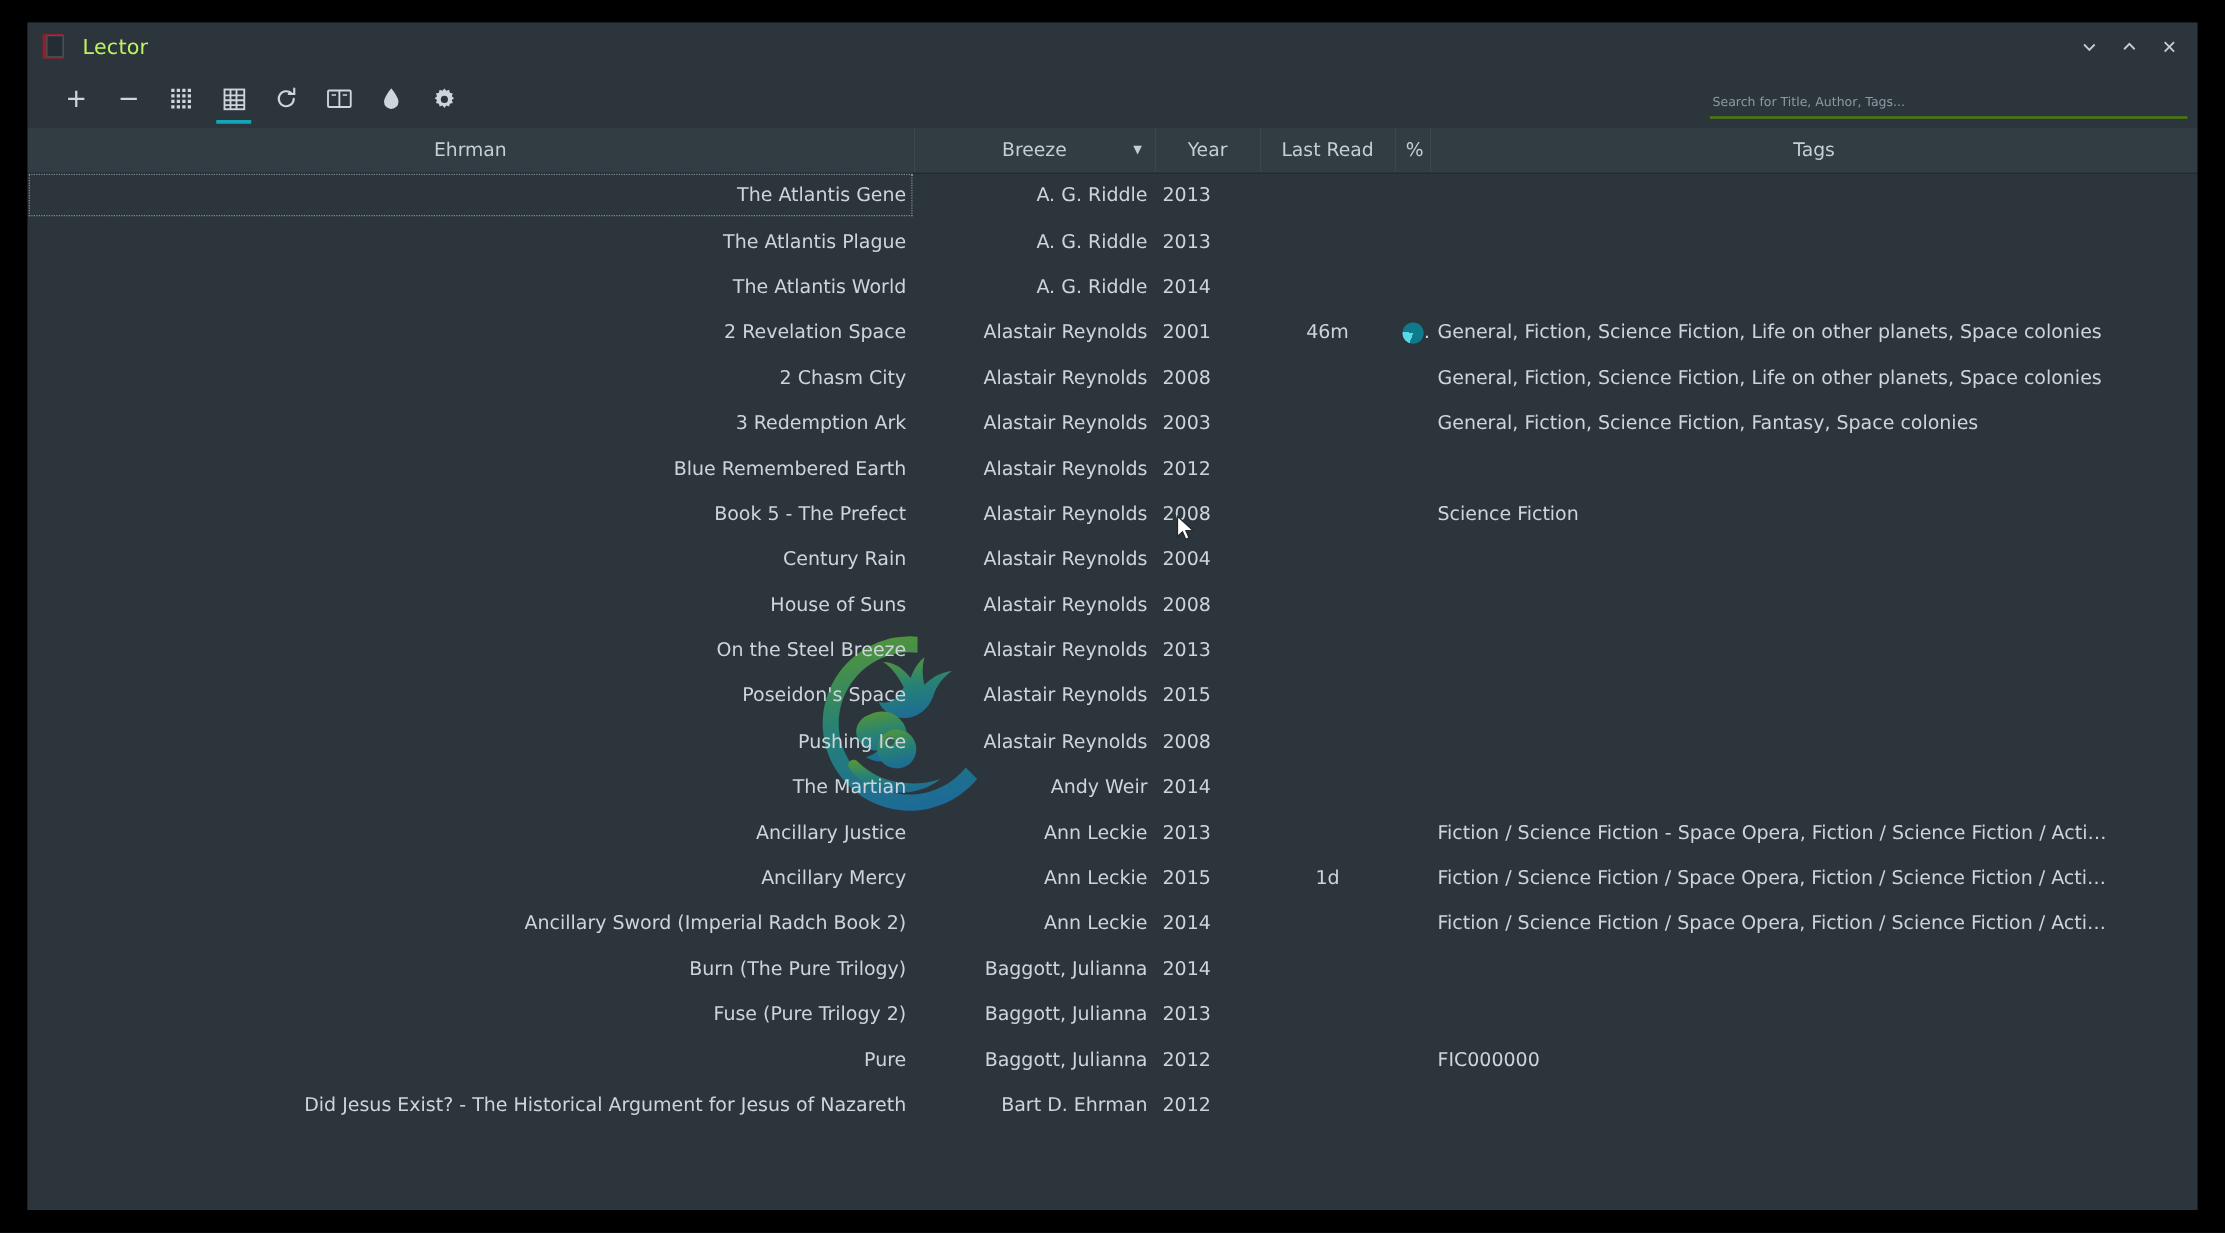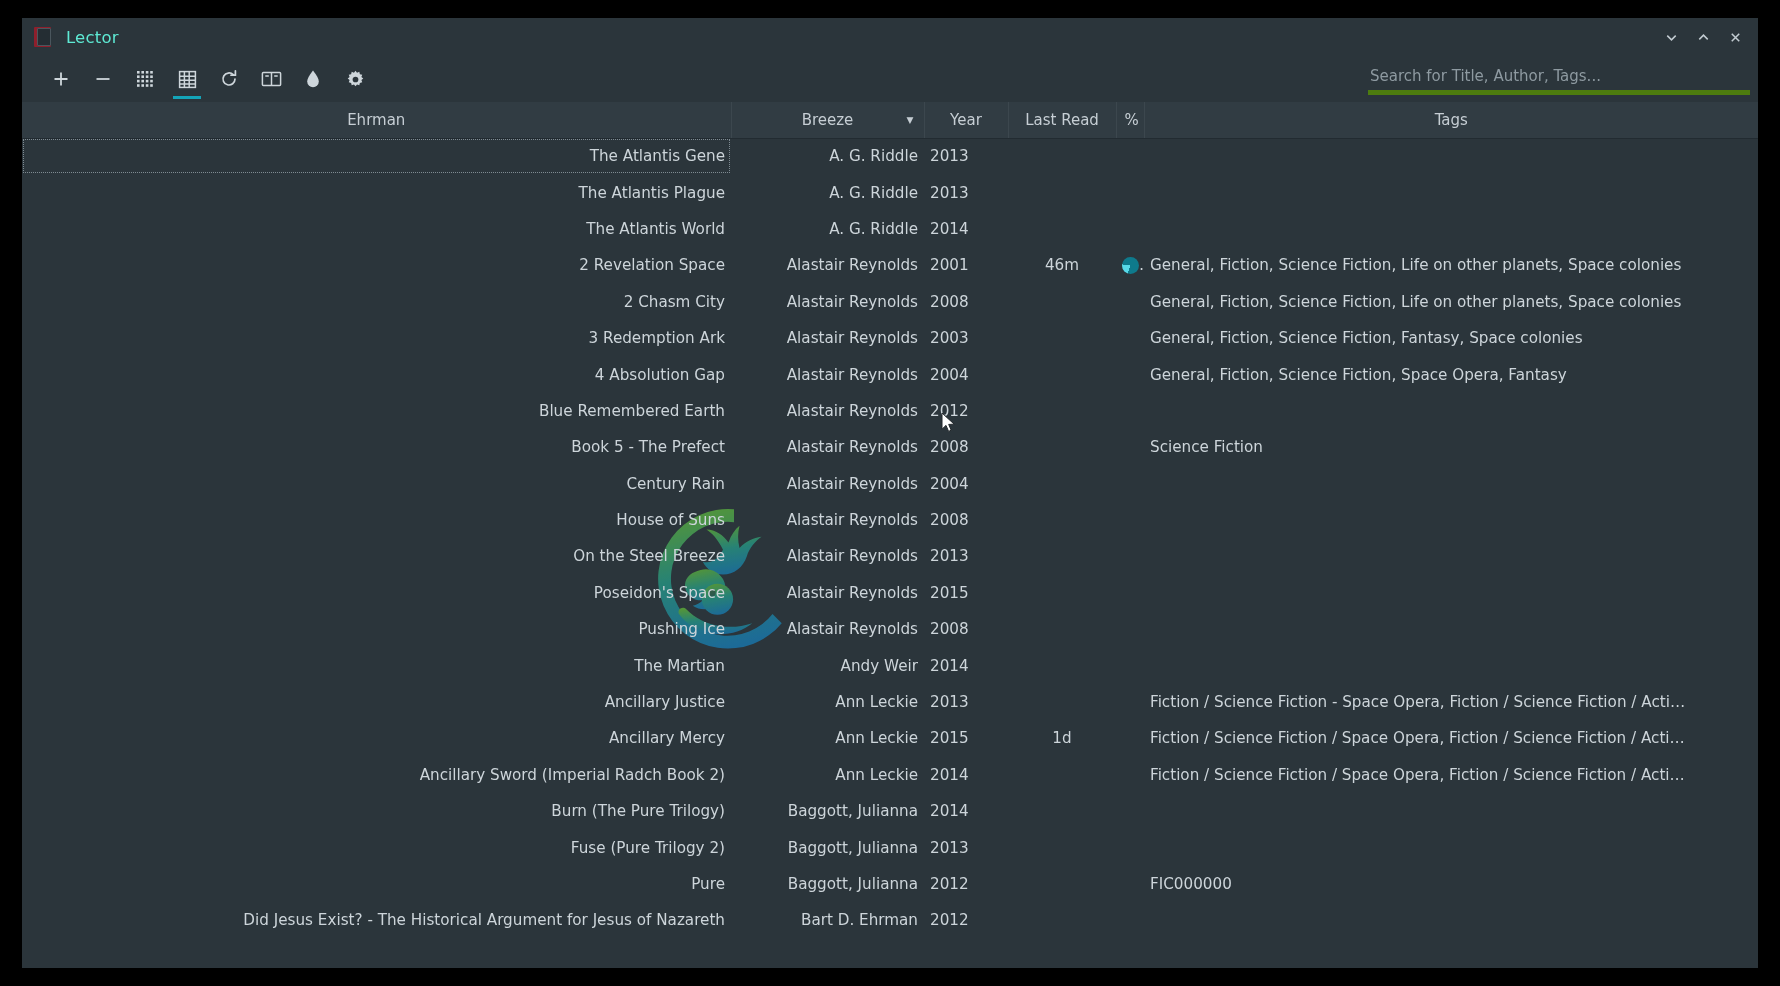--- a/index.html
+++ b/index.html
@@ -48,21 +48,21 @@
     border-radius: 1px;
   }
   #app-icon .book-front {
     position: absolute; left: 3px; top: 1px;
     width: 14px; height: 18px;
     background: #242d33;
     border: 1px solid #4a565d;
     border-radius: 1px;
   }
   #app-title {
-    color: #5eead4;
+    color: #bef264;
     font-size: 16.5px;
     letter-spacing: .2px;
     flex: 0 0 auto;
   }
   #window-controls {
     margin-left: auto;
     display: flex;
     align-items: center;
     gap: 6px;
   }
@@ -106,25 +106,25 @@
     margin-left: auto;
     width: 382px;
     display: flex;
     align-items: flex-end;
     padding-bottom: 7px;
   }
   #search-input {
     width: 100%;
     background: transparent;
     border: none;
-    border-bottom: 5px solid #4d7c0f;
+    border-bottom: 2px solid #4d7c0f;
     outline: none;
     color: #dfe5e9;
     font-family: inherit;
-    font-size: 15px;
+    font-size: 10px;
     padding: 2px 2px 5px 2px;
   }
   #search-input::placeholder { color: #8e9aa1; opacity: 1; }
 
   
   #table-area {
     flex: 1;
     position: relative;
     background: #2b353b;
     overflow: hidden;
@@ -403,28 +403,20 @@
           </tr>
           <tr>
             <td class="col-title">3 Redemption Ark</td>
             <td class="col-author">Alastair Reynolds</td>
             <td class="col-year">2003</td>
             <td class="col-last"></td>
             <td class="col-pct"></td>
             <td class="col-tags">General, Fiction, Science Fiction, Fantasy, Space colonies</td>
           </tr>
           <tr>
-            <td class="col-title">4 Absolution Gap</td>
-            <td class="col-author cell-hover">Alastair Reynolds</td>
-            <td class="col-year">2004</td>
-            <td class="col-last"></td>
-            <td class="col-pct"></td>
-            <td class="col-tags">General, Fiction, Science Fiction, Space Opera, Fantasy</td>
-          </tr>
-          <tr>
             <td class="col-title">Blue Remembered Earth</td>
             <td class="col-author">Alastair Reynolds</td>
             <td class="col-year">2012</td>
             <td class="col-last"></td>
             <td class="col-pct"></td>
             <td class="col-tags"></td>
           </tr>
           <tr>
             <td class="col-title">Book 5 - The Prefect</td>
             <td class="col-author">Alastair Reynolds</td>

